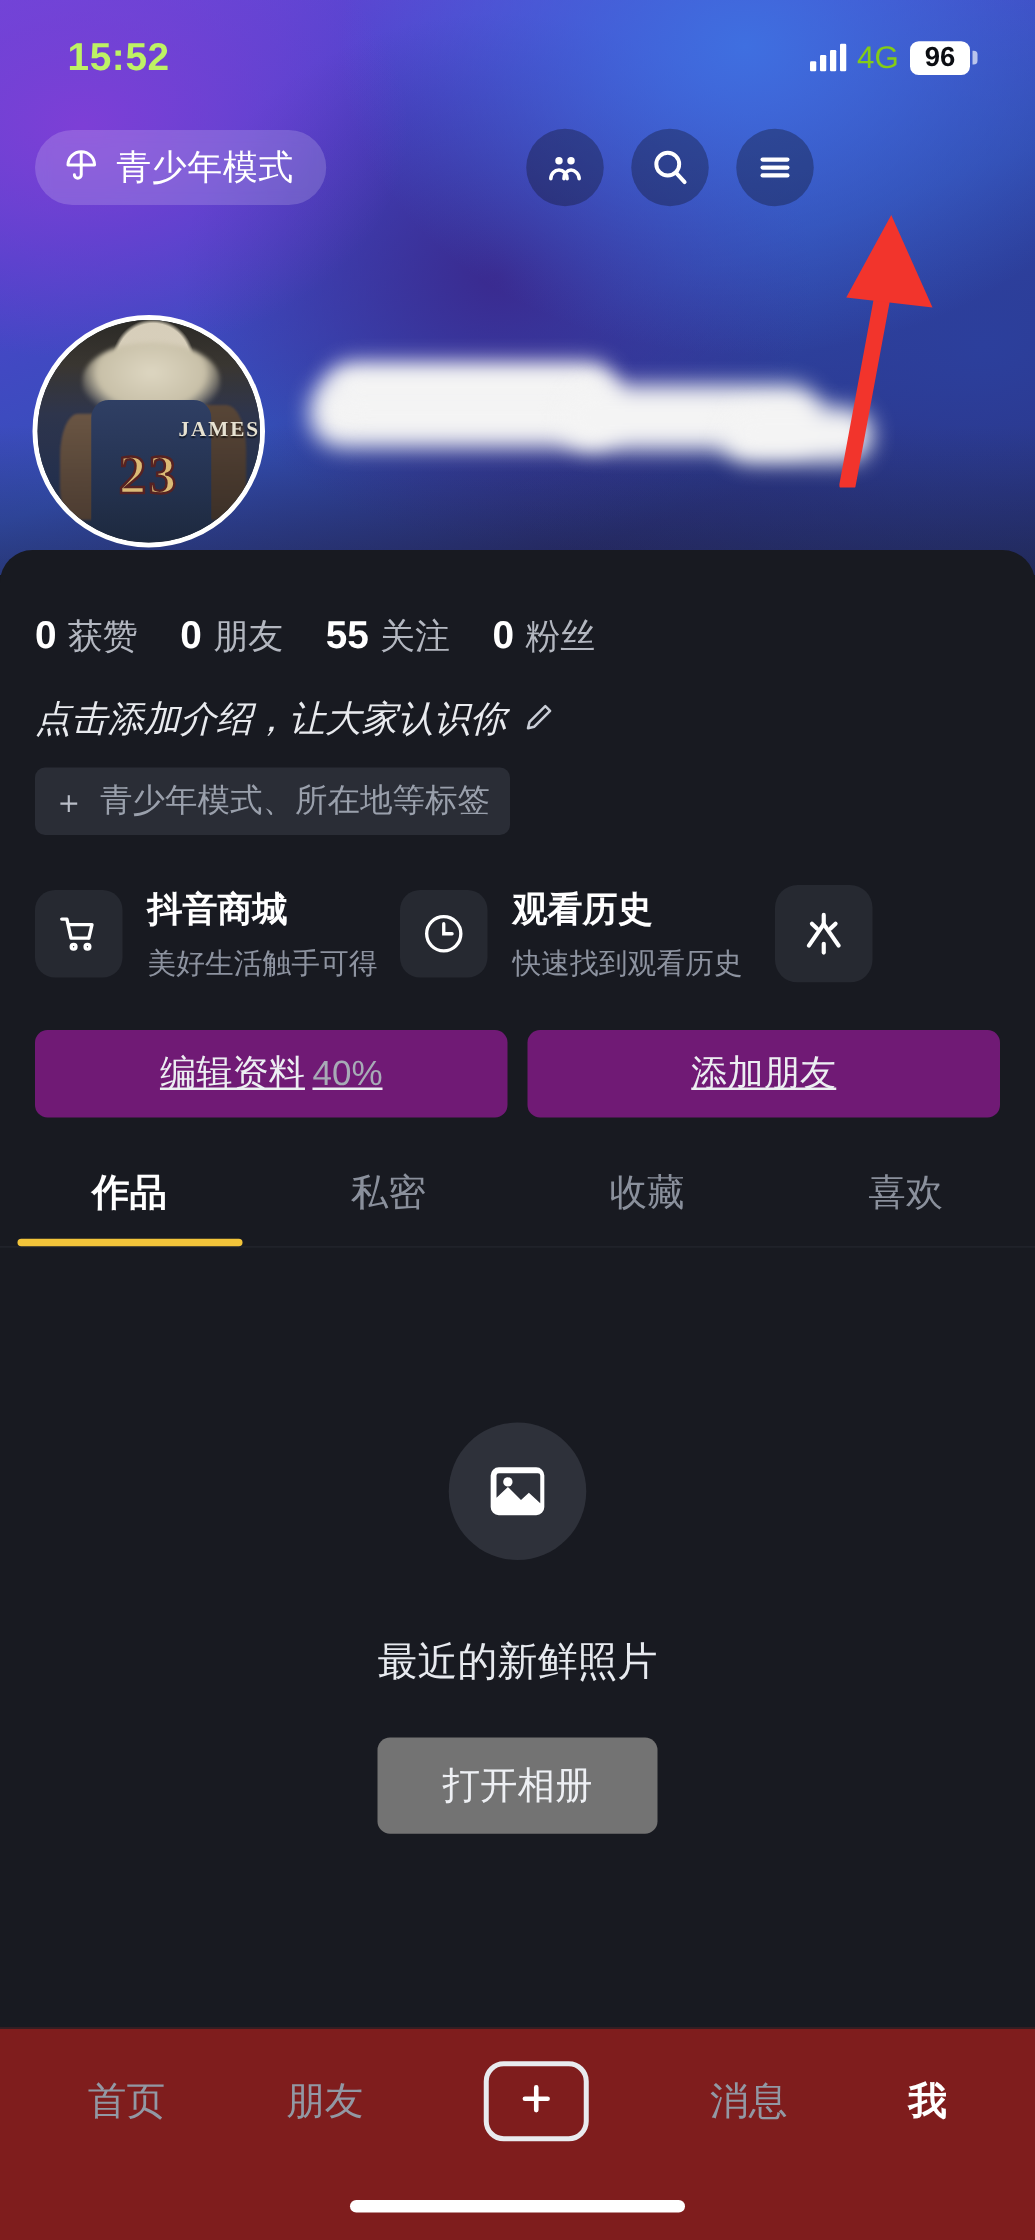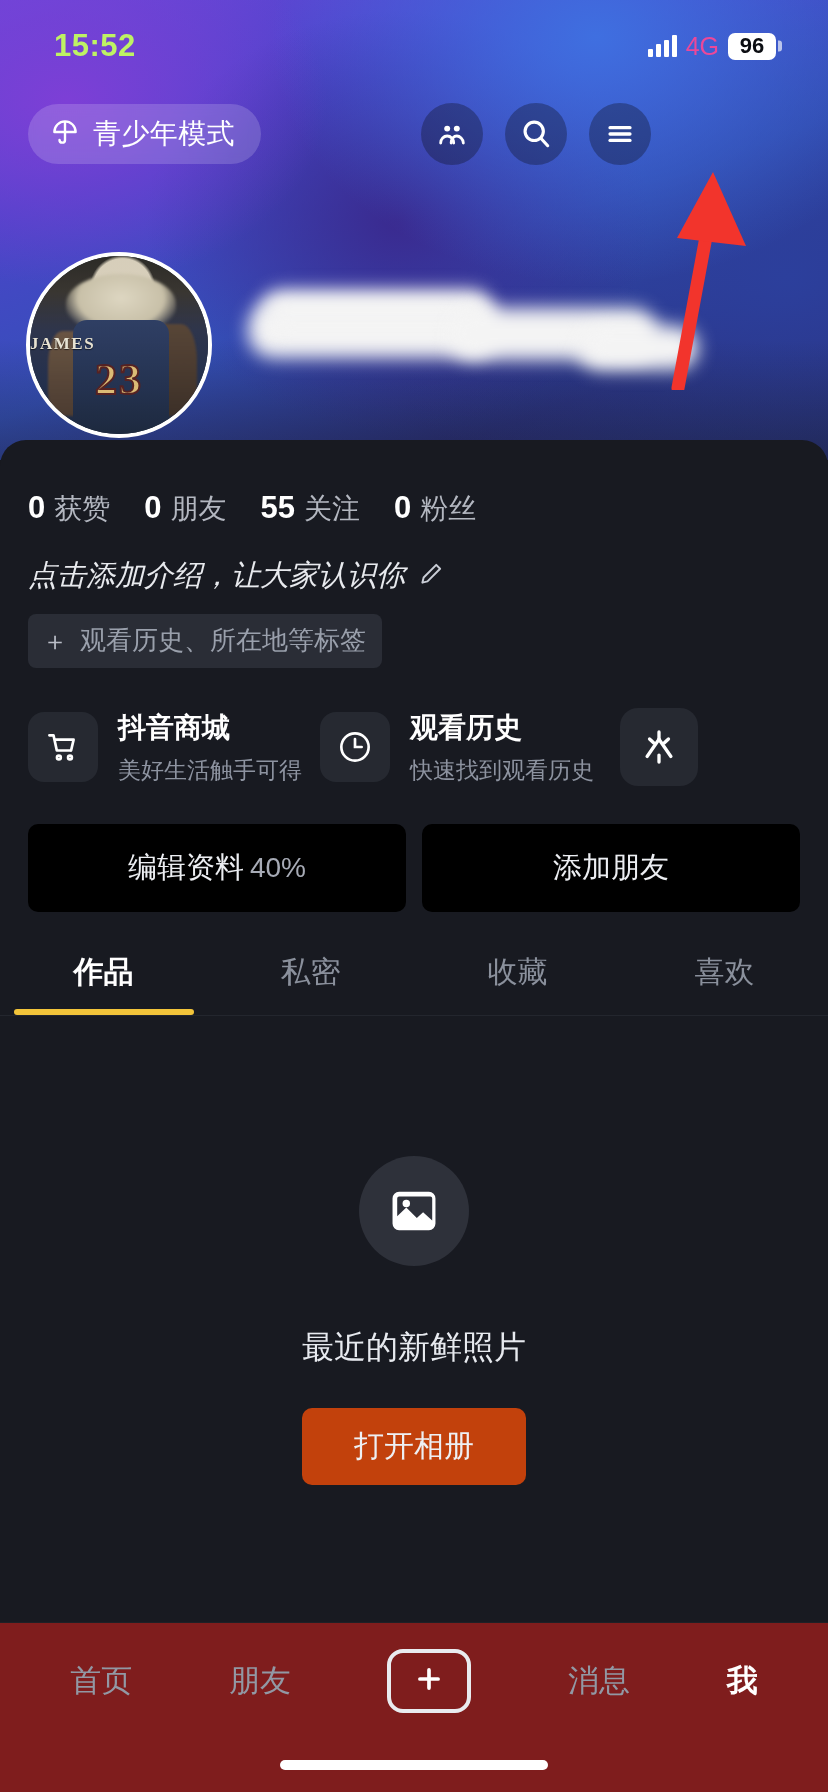--- a/index.html
+++ b/index.html
@@ -46,21 +46,21 @@
   .sb-time {
     color: #bef264; font-size: 31px; font-weight: 600; letter-spacing: .5px;
   }
   .sb-right { display: flex; align-items: center; gap: 9px; }
   .sb-bars { display: flex; align-items: flex-end; gap: 3px; height: 22px; }
   .sb-bars i { width: 5px; background: #fff; border-radius: 1px; display:block; }
   .sb-bars i:nth-child(1){ height: 8px; }
   .sb-bars i:nth-child(2){ height: 13px; }
   .sb-bars i:nth-child(3){ height: 17px; }
   .sb-bars i:nth-child(4){ height: 22px; }
-  .sb-net { color:#ec4899; font-size: 25px; font-weight: 500; }
+  .sb-net { color:#84cc16; font-size: 25px; font-weight: 500; }
   .sb-batt {
     position: relative;
     background:#fff; color:#0b0d12;
     font-size: 22px; font-weight: 700;
     border-radius: 7px;
     padding: 2px 8px 3px 8px;
     line-height: 1;
     min-width: 48px; text-align: center;
   }
   .sb-batt::after{
@@ -113,21 +113,21 @@
     border-radius: 50% 50% 44% 44%;
     filter: blur(1.5px);
   }
   .av-jersey {
     position:absolute; left:24%; top:36%; width:54%; height:64%;
     background: linear-gradient(180deg,#2c3f6b 0%, #233357 55%, #1b2942 100%);
     border-radius: 14px 14px 6px 6px;
   }
   .av-name {
     position:absolute; left:0; right:0; top:44%;
-    text-align:left; color:#e8e2cf; font-size: 17px;
+    text-align:right; color:#e8e2cf; font-size: 17px;
     font-weight:700; letter-spacing: 1.5px; font-family:"Liberation Serif", serif;
     text-shadow: 0 1px 1px rgba(0,0,0,.6);
   }
   .av-num {
     position:absolute; left:0; right:0; top:55%;
     text-align:center; color:#e0bb6a; font-size: 44px;
     font-weight:800; letter-spacing: 2px;
     -webkit-text-stroke: 2px #5d2020;
     font-family:"Liberation Serif", serif;
   }
@@ -208,24 +208,24 @@
   .sc-title { color:#fff; font-size: 28px; font-weight: 700; }
   .sc-sub { color:#8d93a0; font-size: 23px; }
   .sc-partial { margin-left: 8px; }
   .sc-partial .sc-icon { width: 78px; height: 78px; border-radius: 18px; }
 
   
   .actions {
     display:flex; gap: 16px; padding: 38px 28px 0 28px;
   }
   .act-btn {
-    flex: 1; height: 88px; border-radius: 10px;
-    background:#000000; color:#eceef2;
+    flex: 1; height: 70px; border-radius: 10px;
+    background:#701a75; color:#eceef2;
     display:flex; align-items:center; justify-content:center; gap: 6px;
-    font-size: 29px; font-weight: 500;
+    font-size: 29px; font-weight: 500; text-decoration: underline;
   }
   .act-btn .pct { color:#a7abb6; font-size: 28px; font-weight: 400; }
 
   
   .tabs {
     position: relative;
     display:flex; align-items:center;
     padding: 40px 0 0 0;
     border-bottom: 1px solid #23262e;
   }
@@ -249,21 +249,21 @@
   .empty-icon {
     width: 110px; height: 110px; border-radius: 50%;
     background:#2e313a; display:flex; align-items:center; justify-content:center;
   }
   .empty-title {
     color:#e7eaef; font-size: 32px; font-weight: 500;
     margin-top: 60px;
   }
   .empty-btn {
     margin-top: 38px;
-    background:#c2410c; color:#eef0f4;
+    background:#737373; color:#eef0f4;
     font-size: 30px; font-weight: 500;
     padding: 18px 52px; border-radius: 10px;
   }
 
   
   .bottombar {
     position:absolute; left:0; bottom:0;
     width: 828px; height: 170px;
     background:#7f1d1d;
     border-top: 1px solid #1e2026;
@@ -395,21 +395,21 @@
       <span>
         <svg width="28" height="28" viewBox="0 0 24 24" fill="none" stroke="#c9cdd6" stroke-width="1.7" stroke-linecap="round" stroke-linejoin="round">
           <path d="M16.5 4.2l3.3 3.3L9 18.3 4.6 19.4 5.7 15z"></path>
         </svg>
       </span>
     </div>
 
     <div class="tag-row">
       <div class="tag-chip">
         <span class="plus">＋</span>
-        <span class="t">观看历史、所在地等标签</span>
+        <span class="t">青少年模式、所在地等标签</span>
       </div>
     </div>
 
     <div class="shortcuts">
       <div class="sc-card">
         <div class="sc-icon">
           <svg width="38" height="38" viewBox="0 0 24 24" fill="none" stroke="#fff" stroke-width="1.7" stroke-linecap="round" stroke-linejoin="round">
             <path d="M3.4 4.6h2.6l2.1 9.6h8.6"></path>
             <path d="M7.3 7.4h11.4l-1.6 6.8"></path>
             <circle cx="9.4" cy="18.6" r="1.2"></circle>

